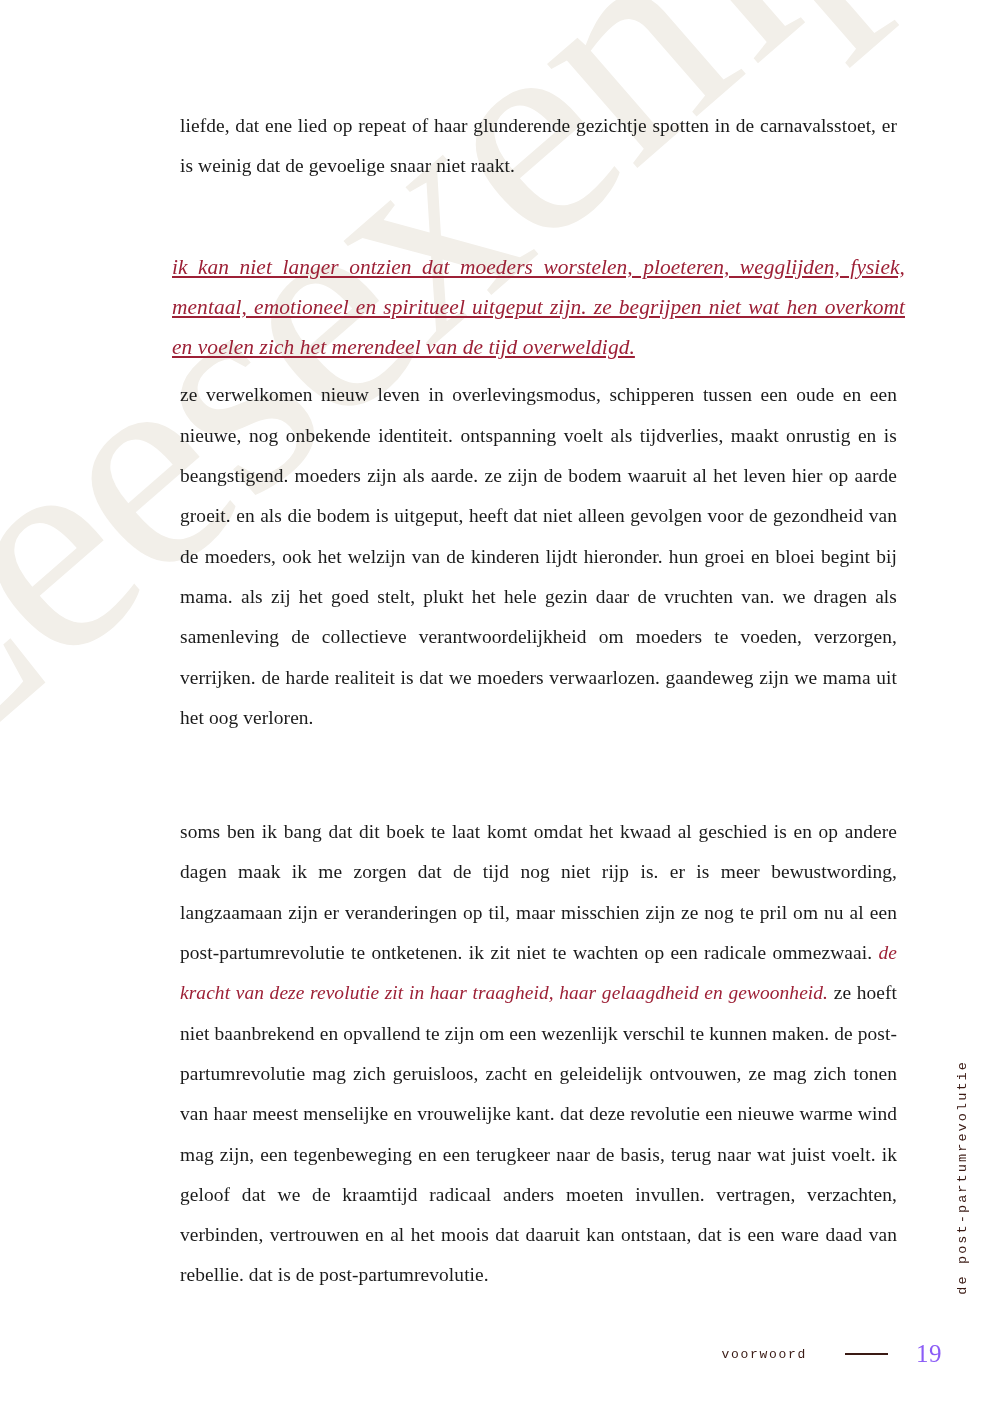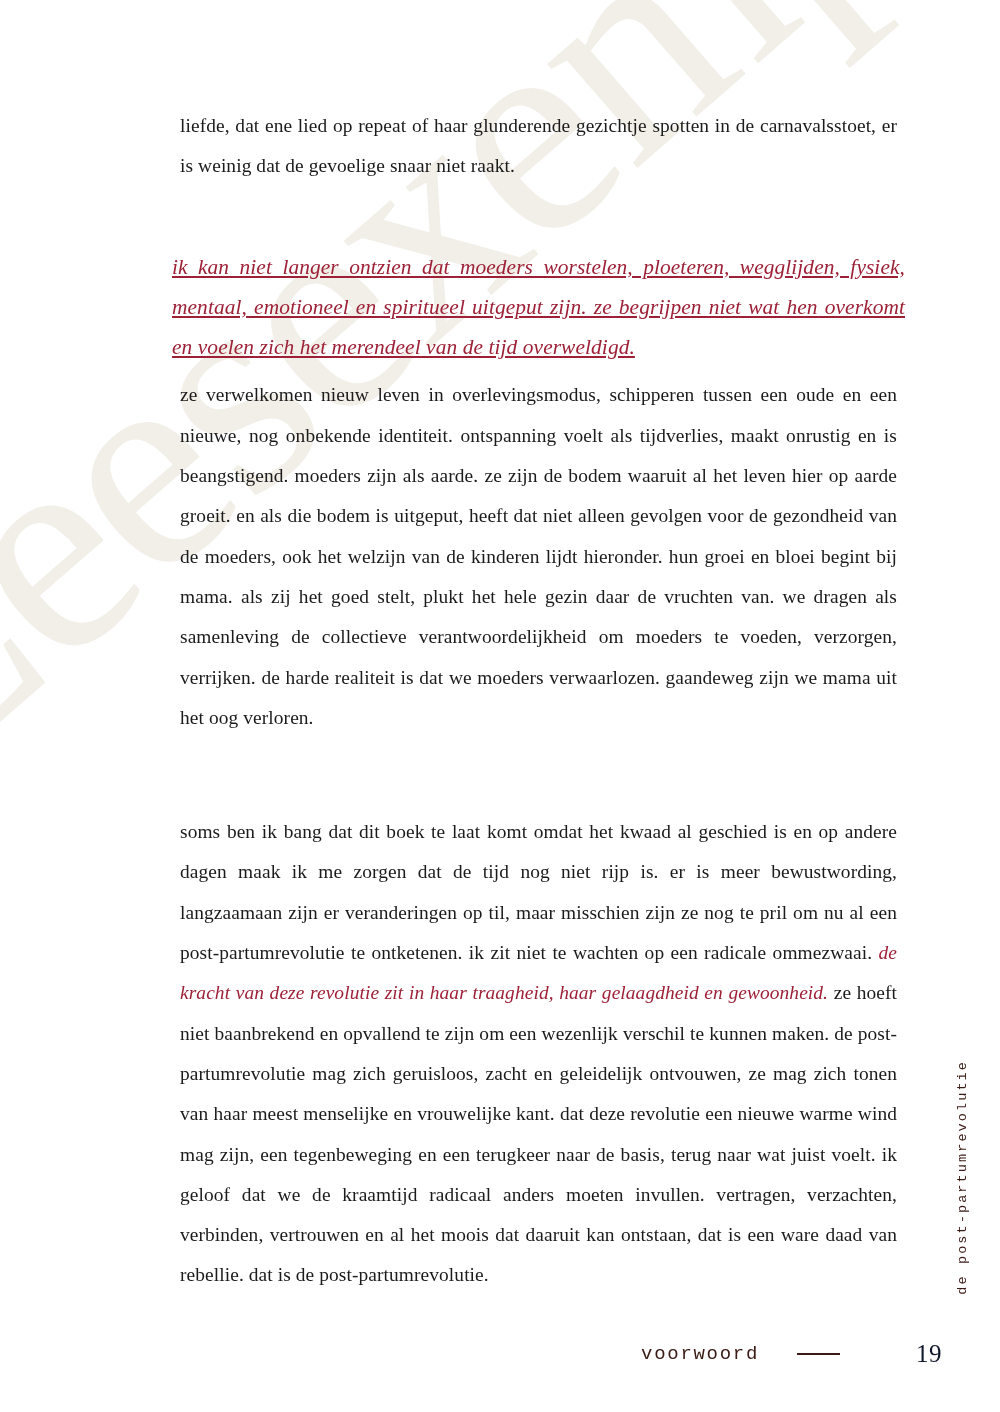--- a/index.html
+++ b/index.html
@@ -102,36 +102,35 @@
   .footer-inner {
     position: absolute;
     right: 58px;
     top: 0;
     display: flex;
     align-items: center;
     gap: 0;
   }
   .footer-label {
     font-family: "Liberation Mono", "DejaVu Sans Mono", monospace;
-    font-size: 19px;
+    font-size: 13px;
     letter-spacing: 1.7px;
     color: #3a1a14;
   }
   .footer-rule {
     width: 43px;
     height: 1.6px;
     background: #3a1a14;
     margin: 0 28px 0 38px;
   }
   .footer-page {
     font-family: "Liberation Serif", "DejaVu Serif", serif;
     font-size: 25px;
-    color: #0f172a;
+    color: #8b5cf6;
     letter-spacing: 0.5px;
-    margin-left: 48px;
   }
 </style>
 </head>
 <body>
 
 <div class="page">
 
   <div class="watermark">Leesexemplaar</div>
 
   <div class="content">

